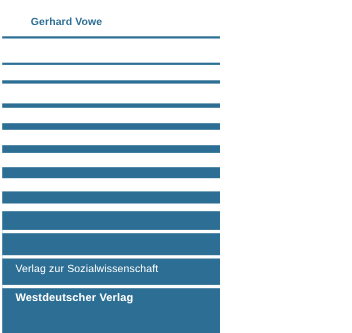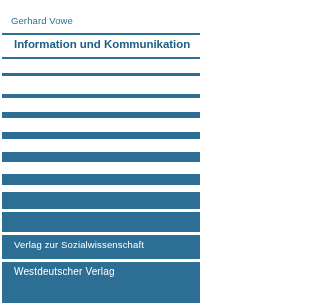--- a/index.html
+++ b/index.html
@@ -14,24 +14,24 @@
     position: relative;
     width: 200px;
     height: 303px;
     background: #ffffff;
     overflow: hidden;
     box-sizing: border-box;
   }
   
   .author {
     position: absolute;
-    left: 11px;
+    left: 28px;
     top: 15px;
     font-size: 9.5px;
-    font-weight: 400;
+    font-weight: 700;
     letter-spacing: 0.1px;
     color: #2c6e94;
     white-space: nowrap;
   }
   .rule {
     position: absolute;
     left: 2px;
     right: 0;
     background: #2c6e94;
   }
@@ -71,39 +71,39 @@
     white-space: nowrap;
     font-weight: 500;
   }
   .series-label {
     font-size: 9.5px;
     letter-spacing: 0.15px;
   }
   .publisher-label {
     font-size: 10px;
     letter-spacing: 0.15px;
+    font-weight: bold;
   }
   .panel-gap {
     position: absolute;
     left: 2px;
     right: 0;
     background: #ffffff;
     height: 3px;
   }
 </style>
 </head>
 <body>
 
 <div id="cover">
 
   <div class="author">Gerhard Vowe</div>
 
   <div class="rule rule-above-title"></div>
 
-  <div class="title">Information und Kommunikation</div>
 
   <div class="rule rule-below-title"></div>
 
   <div class="stripe" style="top:73px;  height:3px;"></div>
   <div class="stripe" style="top:94px;  height:4px;"></div>
   <div class="stripe" style="top:112px; height:6px;"></div>
   <div class="stripe" style="top:132px; height:7px;"></div>
   <div class="stripe" style="top:152px; height:10px;"></div>
   <div class="stripe" style="top:174px; height:11px;"></div>
 

